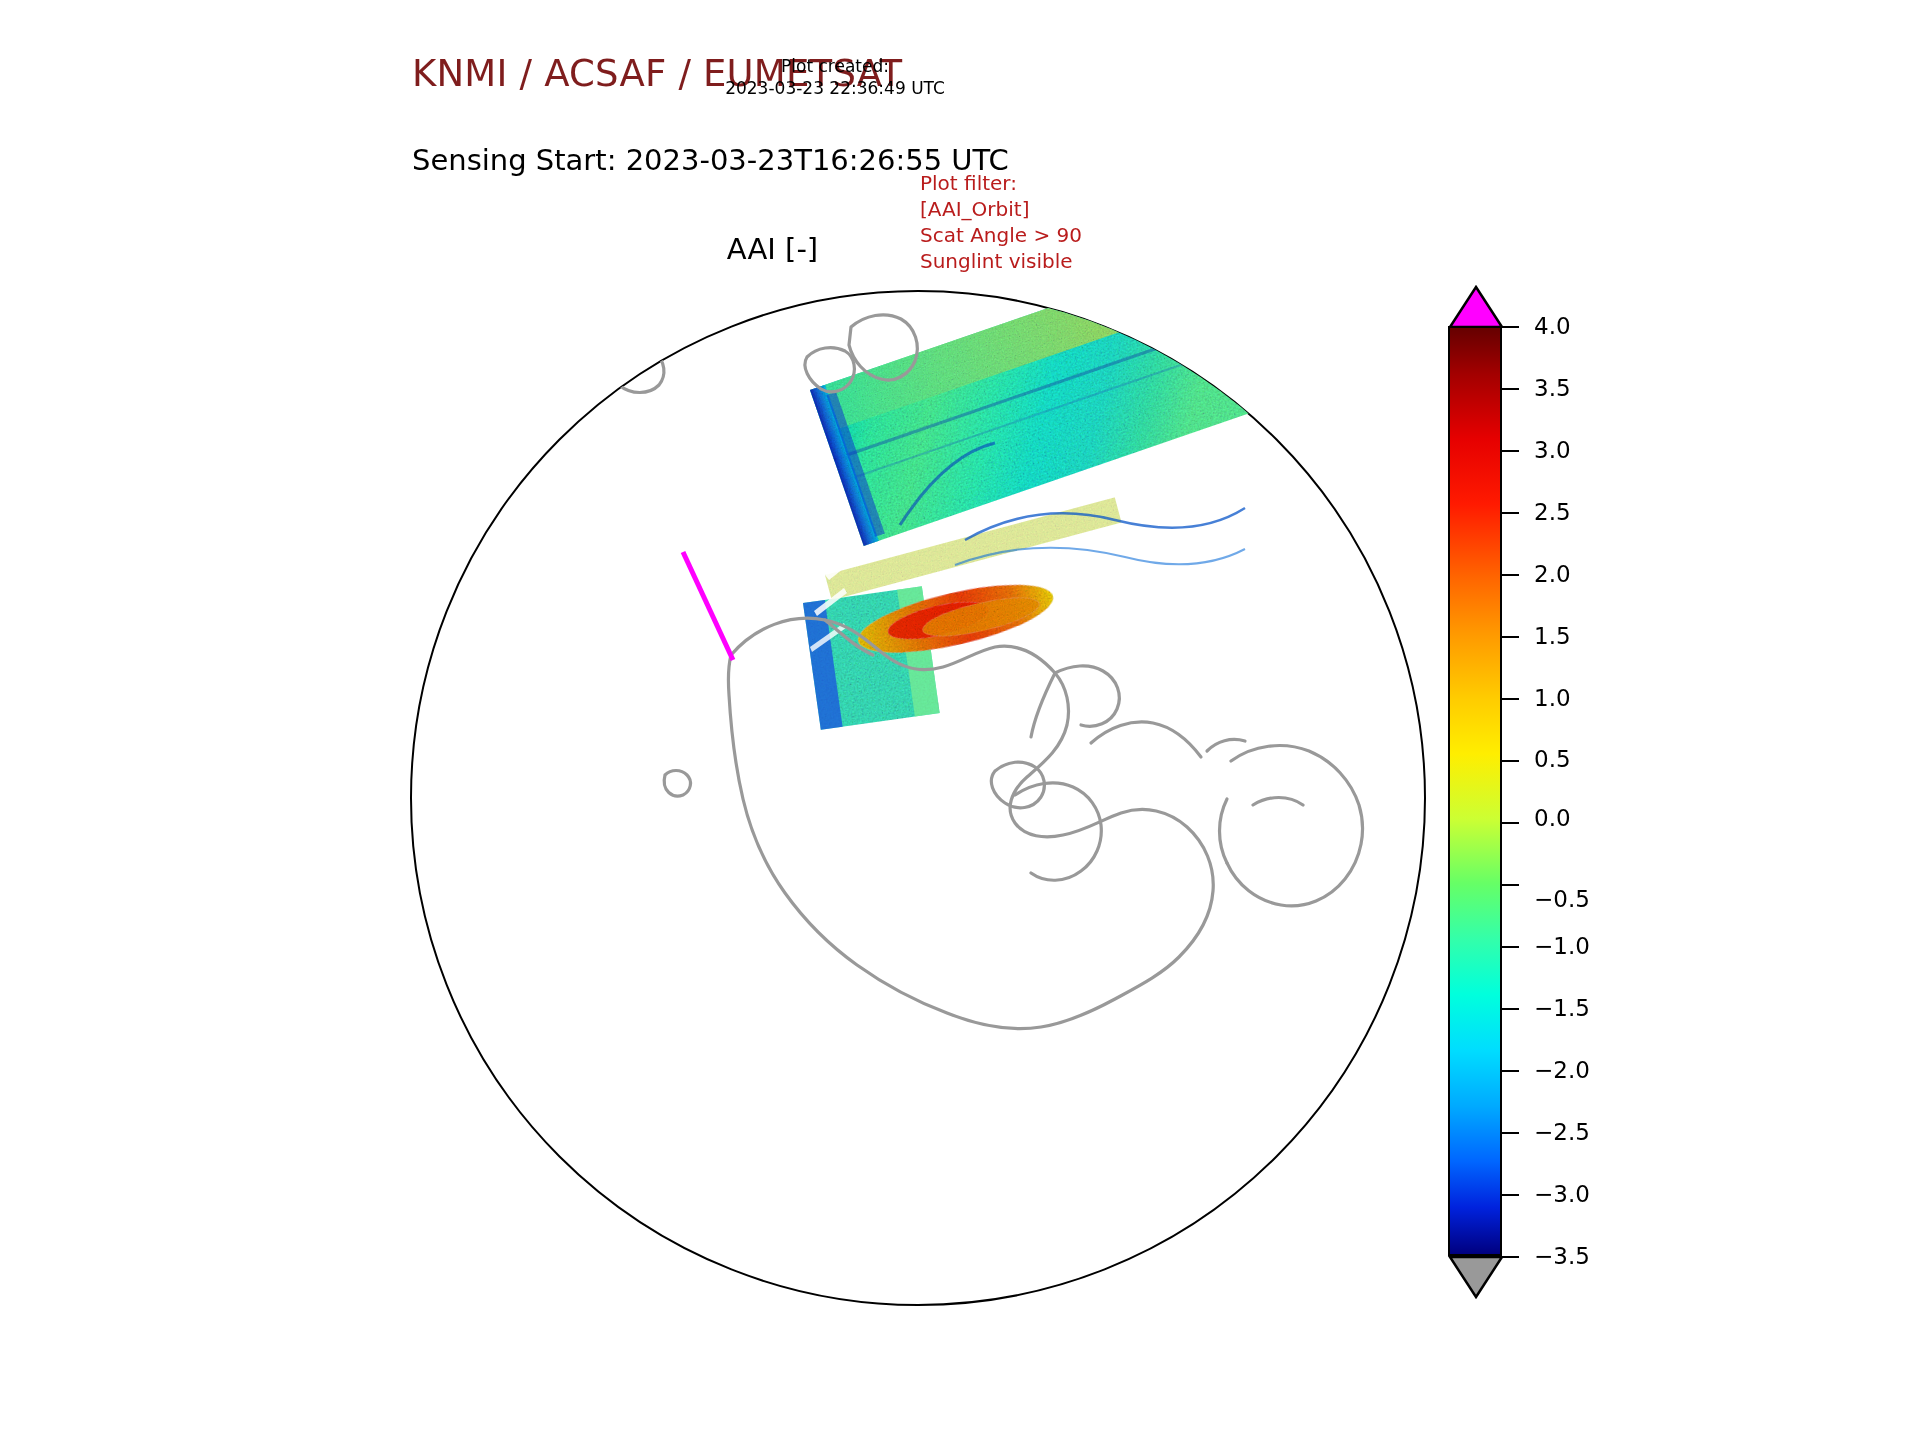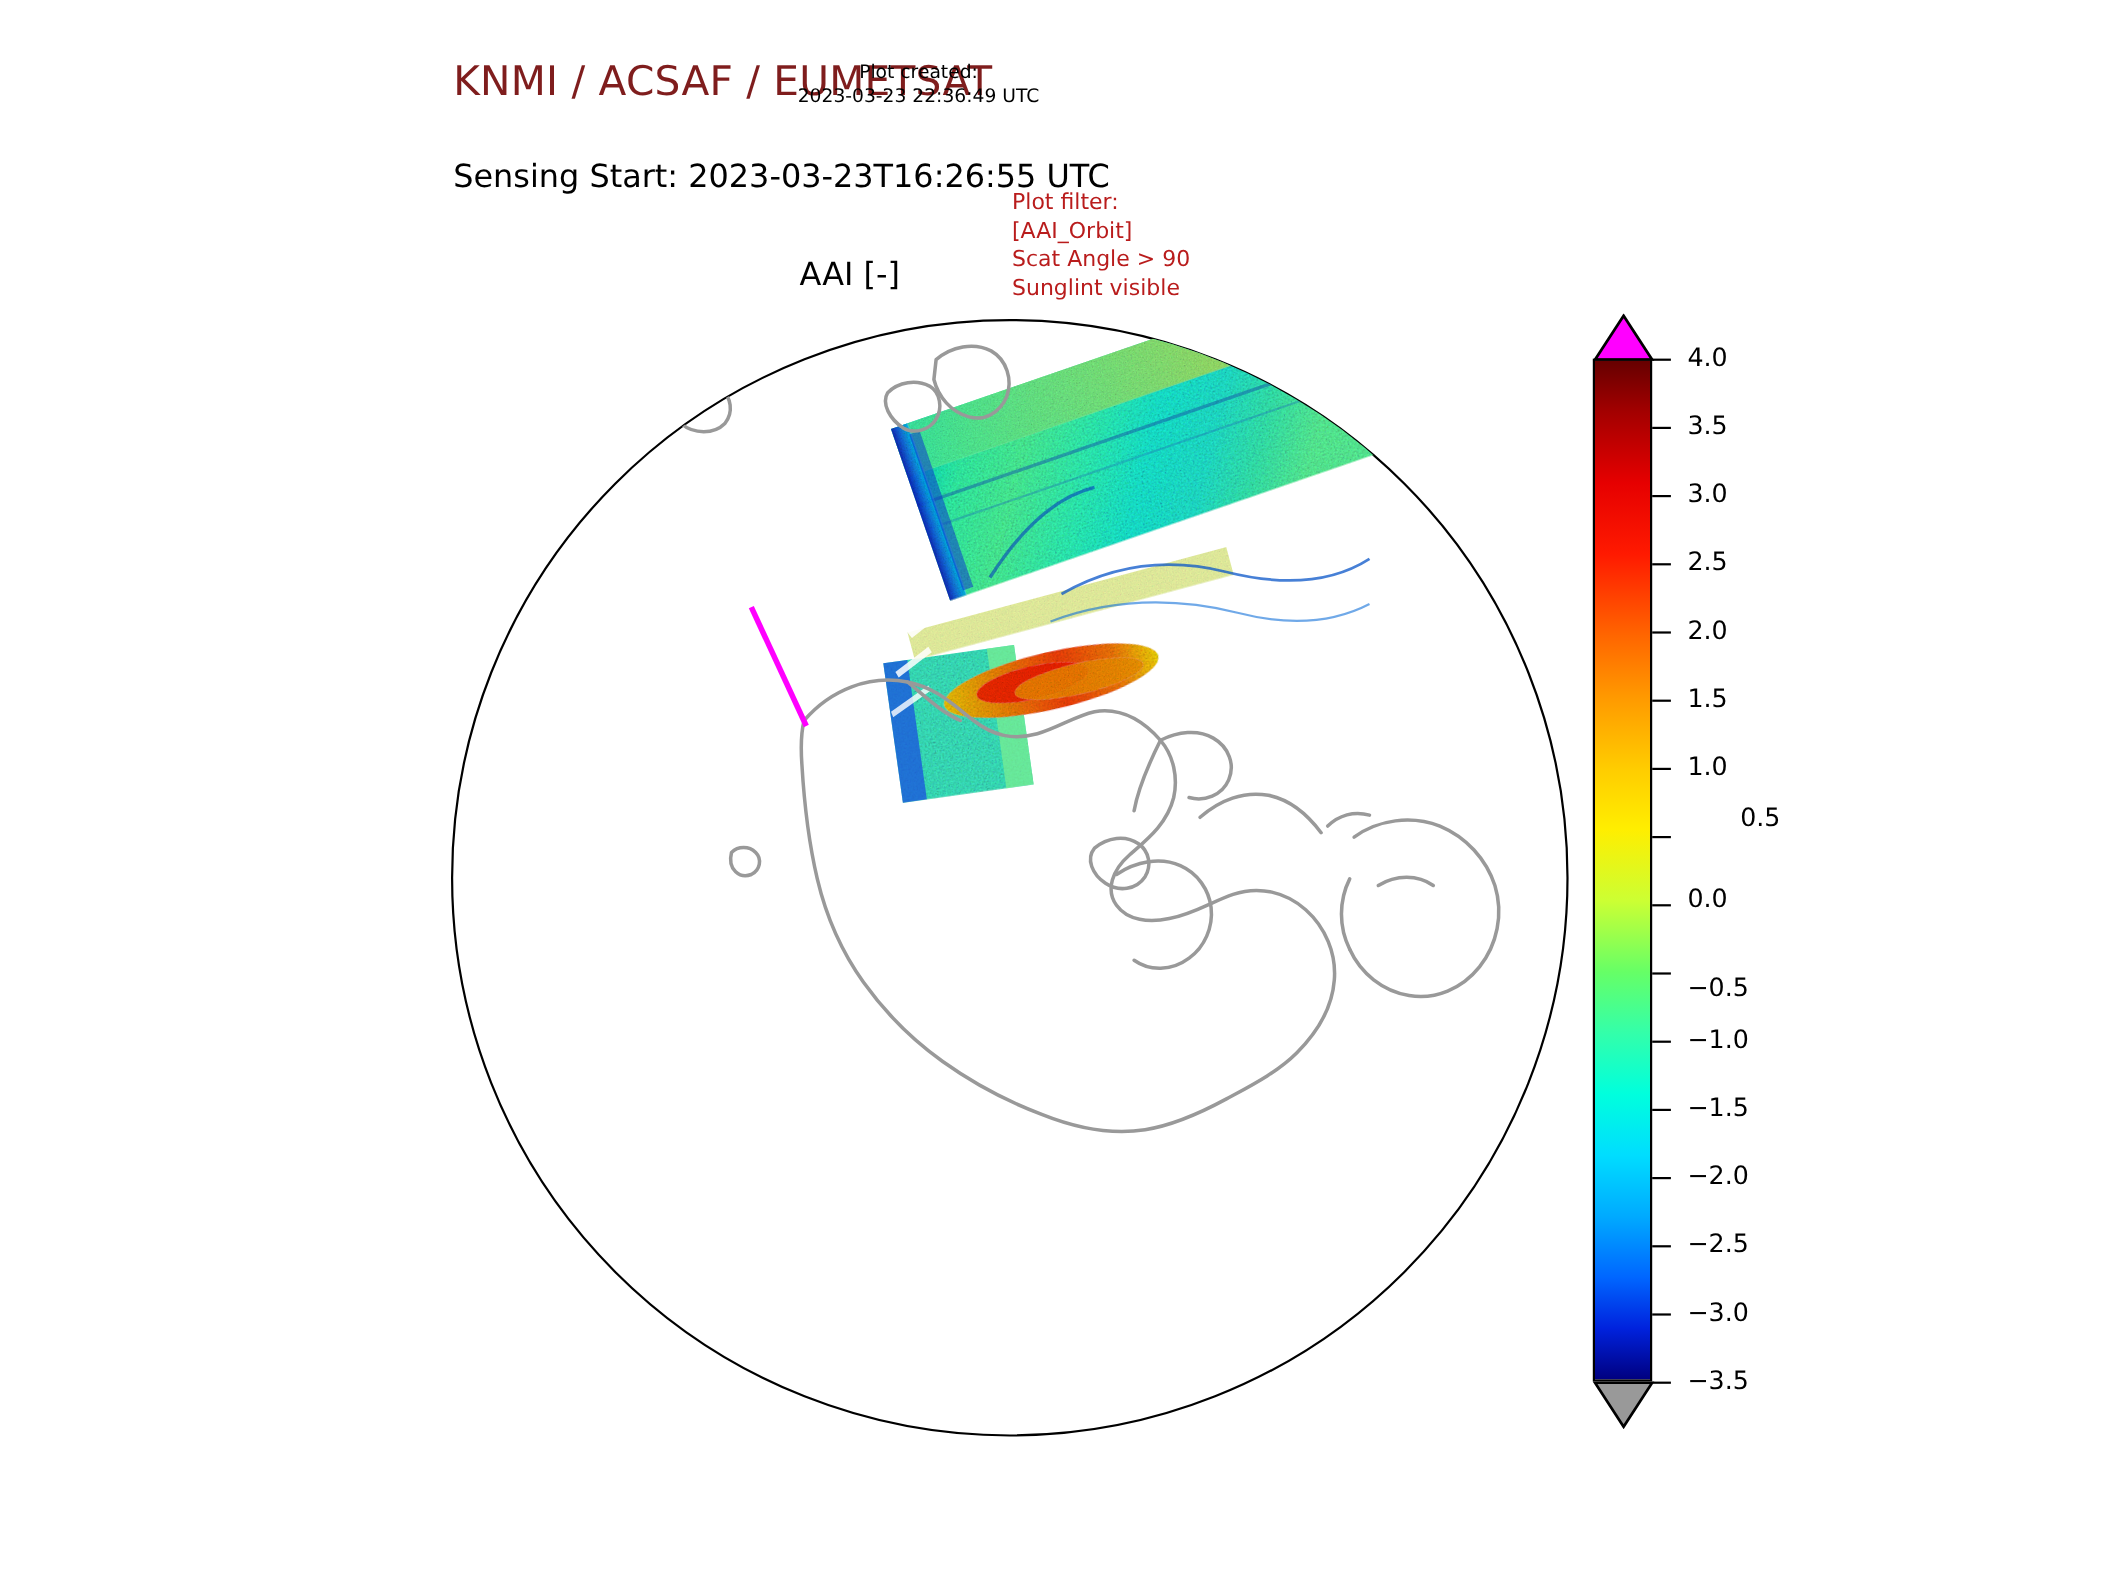--- a/index.html
+++ b/index.html
@@ -274,21 +274,21 @@
       <div class="cb-label" style="top: 165px;">3.0</div>
       <div class="cb-tick" style="top: 227px;"></div>
       <div class="cb-label" style="top: 227px;">2.5</div>
       <div class="cb-tick" style="top: 289px;"></div>
       <div class="cb-label" style="top: 289px;">2.0</div>
       <div class="cb-tick" style="top: 351px;"></div>
       <div class="cb-label" style="top: 351px;">1.5</div>
       <div class="cb-tick" style="top: 413px;"></div>
       <div class="cb-label" style="top: 413px;">1.0</div>
       <div class="cb-tick" style="top: 475px;"></div>
-      <div class="cb-label" style="top: 459px; margin-left: 48px;">0.5</div>
+      <div class="cb-label" style="top: 474px;">0.5</div>
       <div class="cb-tick" style="top: 537px;"></div>
       <div class="cb-label" style="top: 533px;">0.0</div>
       <div class="cb-tick" style="top: 599px;"></div>
       <div class="cb-label" style="top: 599px; margin-top: 15px;">−0.5</div>
       <div class="cb-tick" style="top: 661px;"></div>
       <div class="cb-label" style="top: 661px;">−1.0</div>
       <div class="cb-tick" style="top: 723px;"></div>
       <div class="cb-label" style="top: 723px;">−1.5</div>
       <div class="cb-tick" style="top: 785px;"></div>
       <div class="cb-label" style="top: 785px;">−2.0</div>

